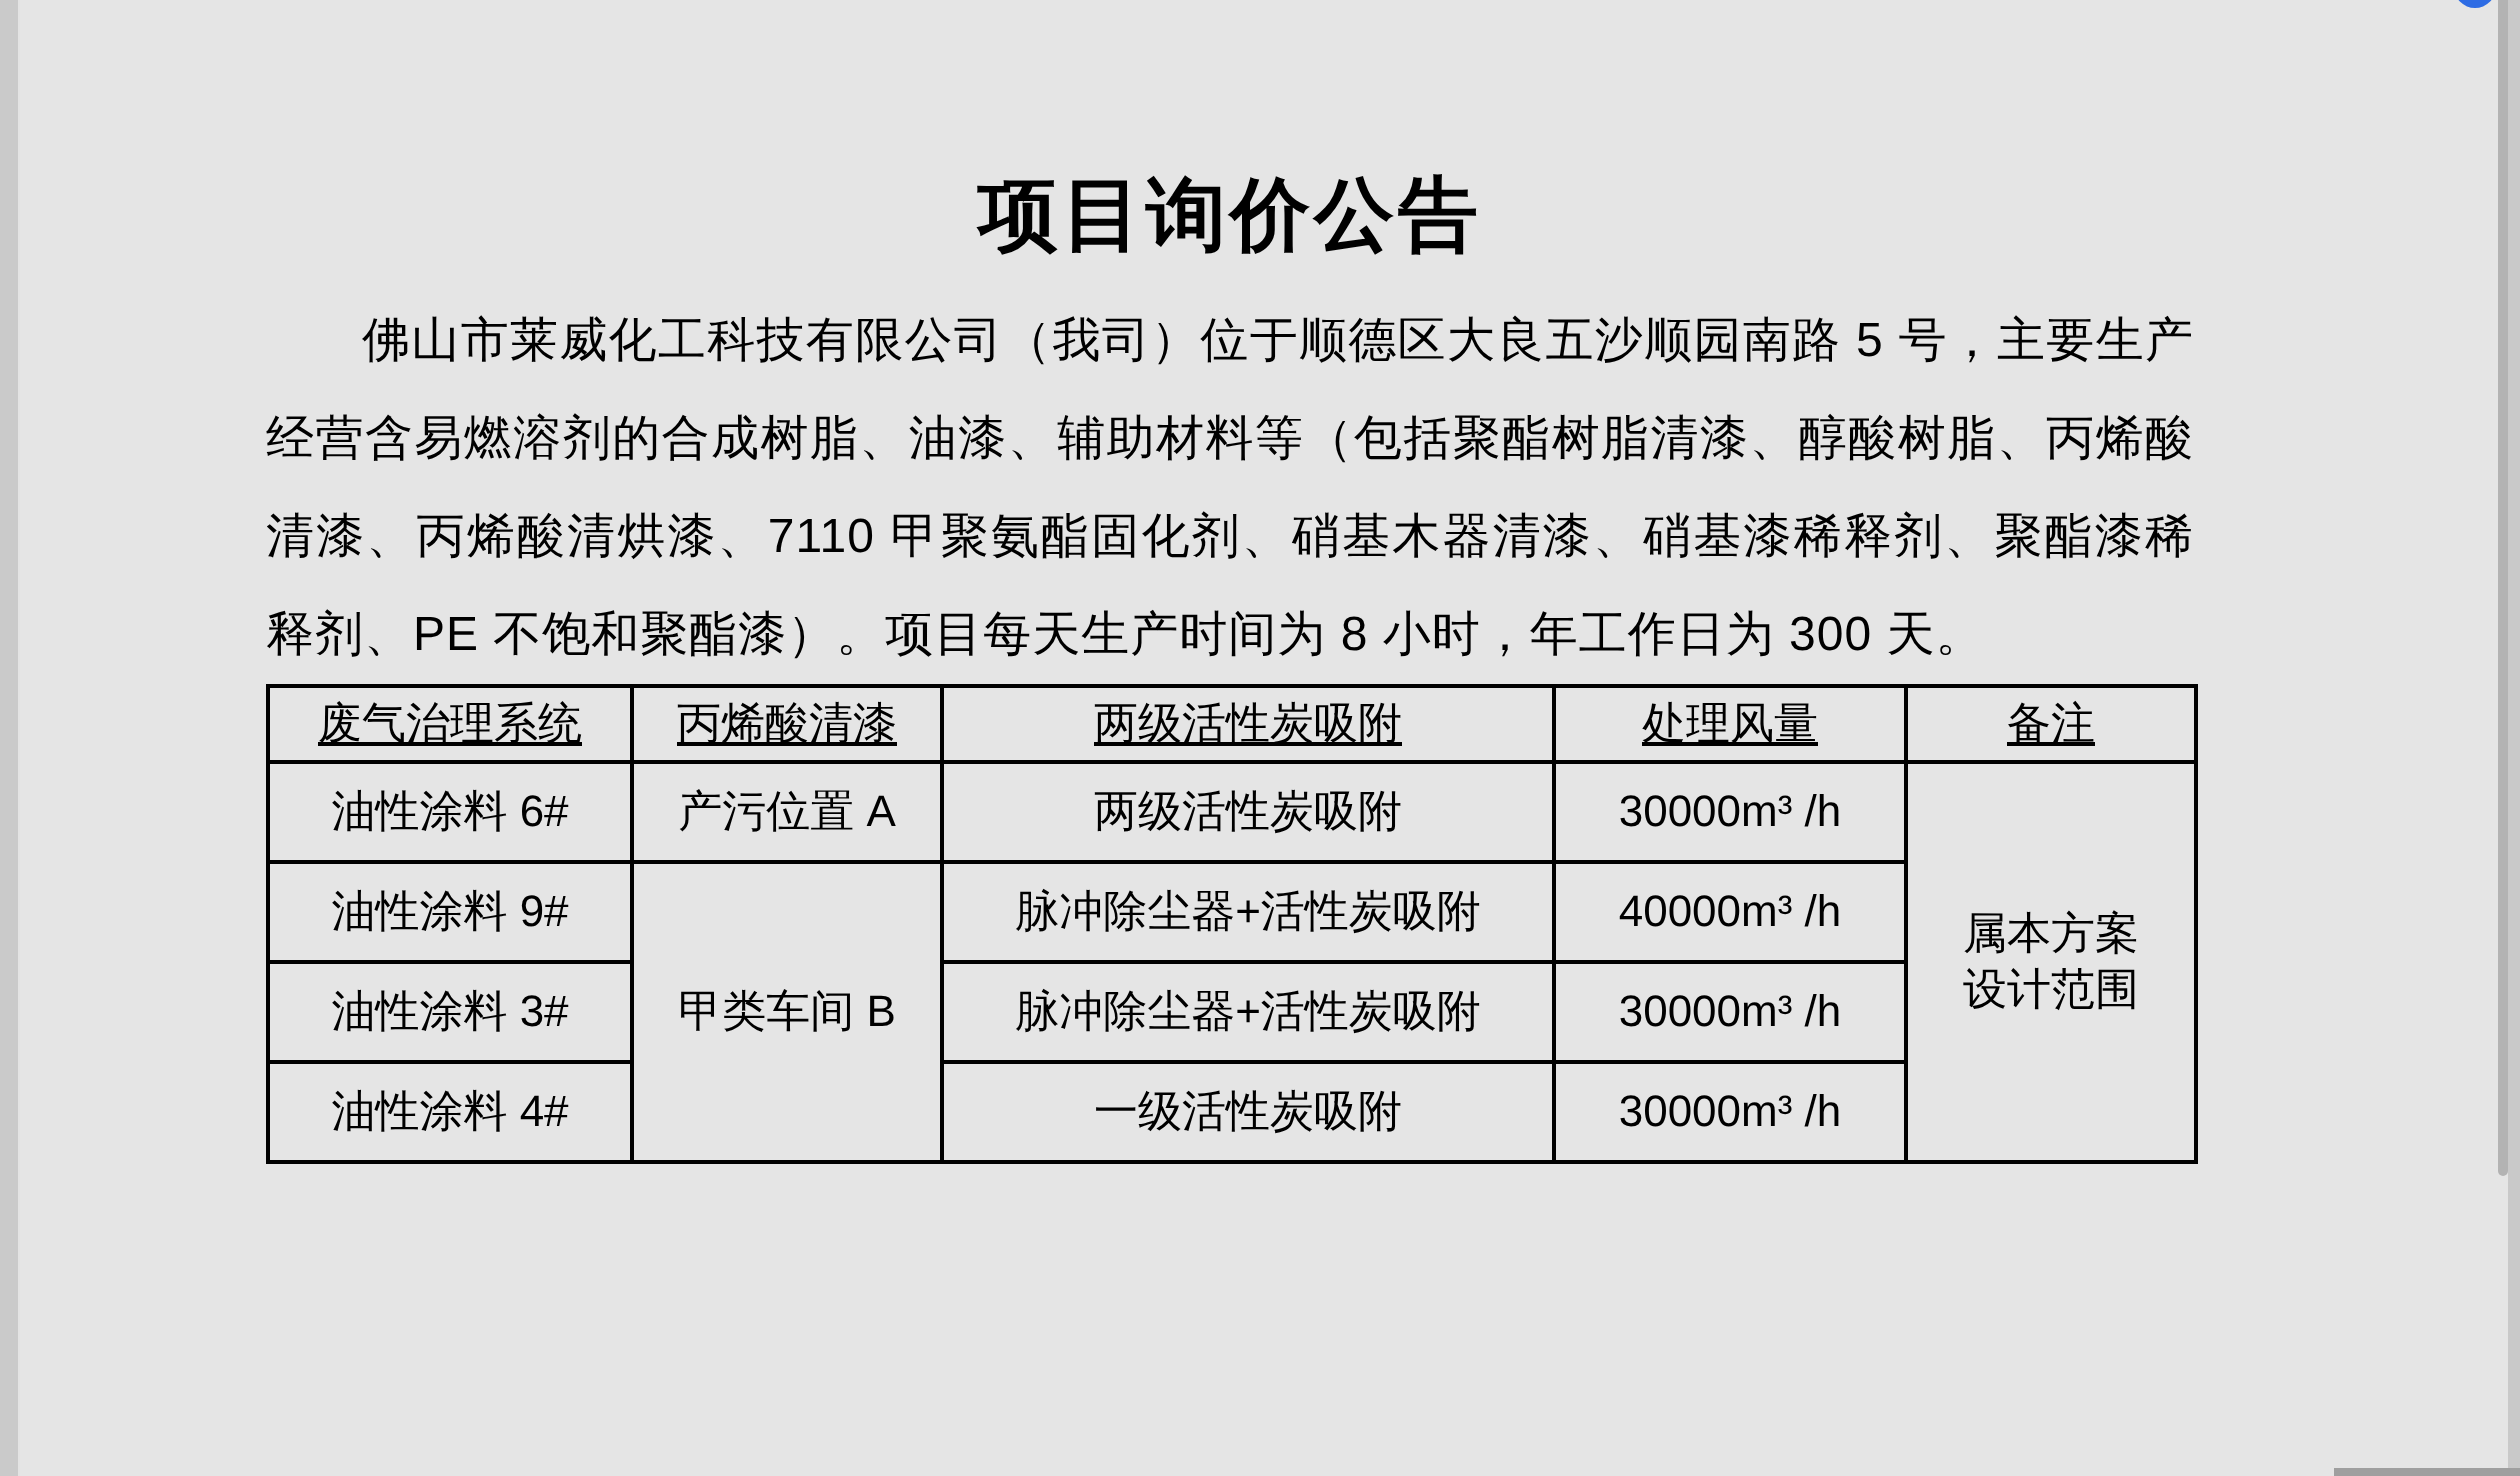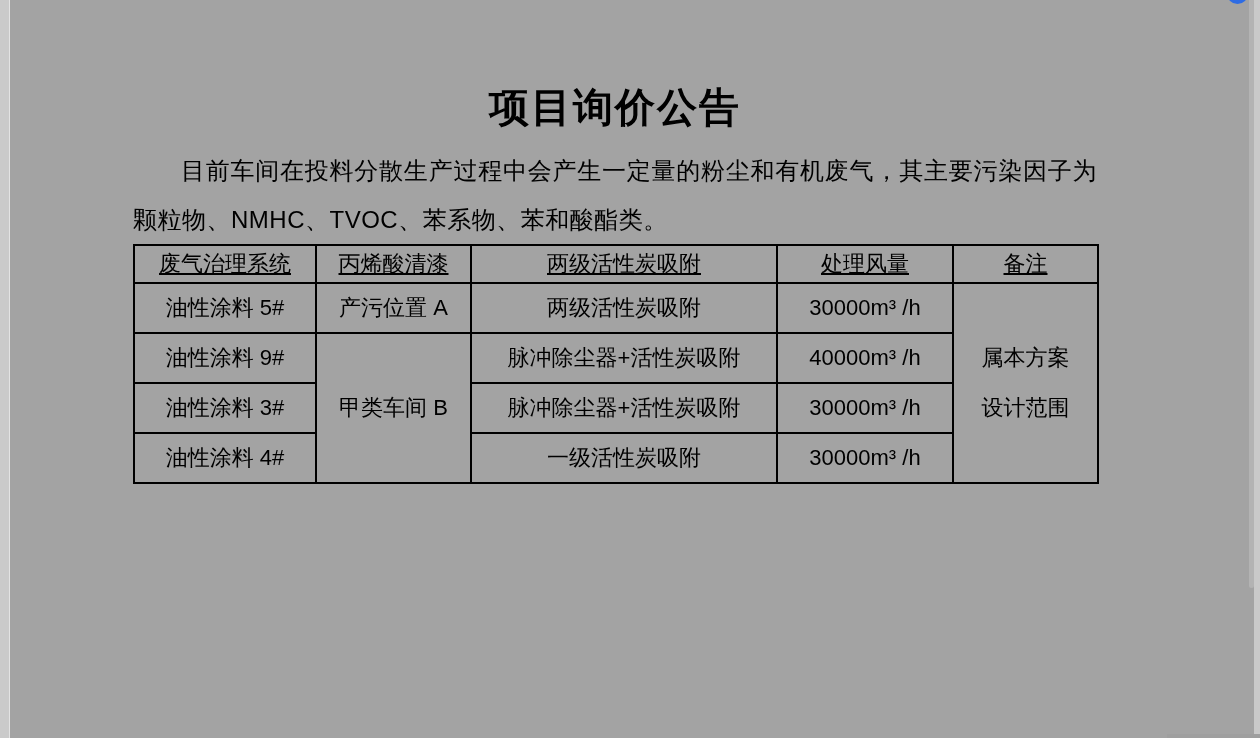--- a/index.html
+++ b/index.html
@@ -8,21 +8,21 @@
     background: #ffffff;
   }
   body {
     font-family: "Liberation Sans", sans-serif;
     color: #000000;
   }
   .screen {
     position: relative;
     width: 1260px;
     height: 738px;
-    background: #a3a3a3;
+    background: #e5e5e5;
     overflow: hidden;
   }
   
   .left-gutter {
     position: absolute;
     left: 0; top: 0;
     width: 9px; height: 100%;
     background: #cacaca;
     border-right: 1px solid #e3e3e3;
   }
@@ -93,55 +93,55 @@
     vertical-align: middle;
     font-size: 22px;
     font-weight: normal;
     padding: 0 4px;
     overflow: hidden;
   }
   tr.header-row { height: 38px; text-decoration: underline; }
   tr.data-row   { height: 50px; }
   td.remark-cell {
     white-space: pre-line;
-    line-height: 50px;
+    line-height: 28px;
     margin-top: 32px;
   }
 </style>
 </head>
 <body>
 
 <div class="screen">
 
   <div class="content">
 
     <h1 class="doc-title">项目询价公告</h1>
 
     <div class="paragraphs">
-      <p class="para">目前车间在投料分散生产过程中会产生一定量的粉尘和有机废气，其主要污染因子为颗粒物、NMHC、TVOC、苯系物、苯和酸酯类。</p>
+      <p class="para">佛山市莱威化工科技有限公司（我司）位于顺德区大良五沙顺园南路 5 号，主要生产经营含易燃溶剂的合成树脂、油漆、辅助材料等（包括聚酯树脂清漆、醇酸树脂、丙烯酸清漆、丙烯酸清烘漆、7110 甲聚氨酯固化剂、硝基木器清漆、硝基漆稀释剂、聚酯漆稀释剂、PE 不饱和聚酯漆）。项目每天生产时间为 8 小时，年工作日为 300 天。</p>
     </div>
 
     <table class="gas-table">
       <colgroup>
         <col style="width:182px">
         <col style="width:155px">
         <col style="width:306px">
         <col style="width:176px">
         <col style="width:145px">
       </colgroup>
       <tbody>
         <tr class="header-row">
           <th>废气治理系统</th>
           <th>丙烯酸清漆</th>
           <th>两级活性炭吸附</th>
           <th>处理风量</th>
           <th>备注</th>
         </tr>
         <tr class="data-row">
-          <td>油性涂料 5#</td>
+          <td>油性涂料 6#</td>
           <td>产污位置 A</td>
           <td>两级活性炭吸附</td>
           <td>30000m³ /h</td>
           <td class="remark-cell" rowspan="4">属本方案
 设计范围</td>
         </tr>
         <tr class="data-row">
           <td>油性涂料 9#</td>
           <td rowspan="3">甲类车间 B</td>
           <td>脉冲除尘器+活性炭吸附</td>

